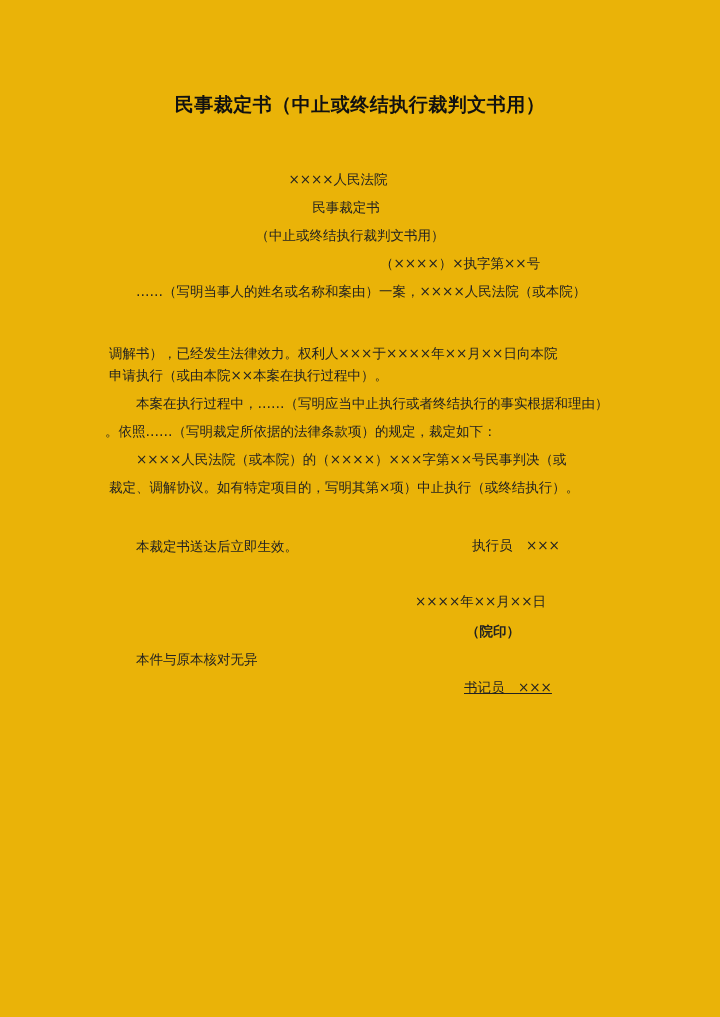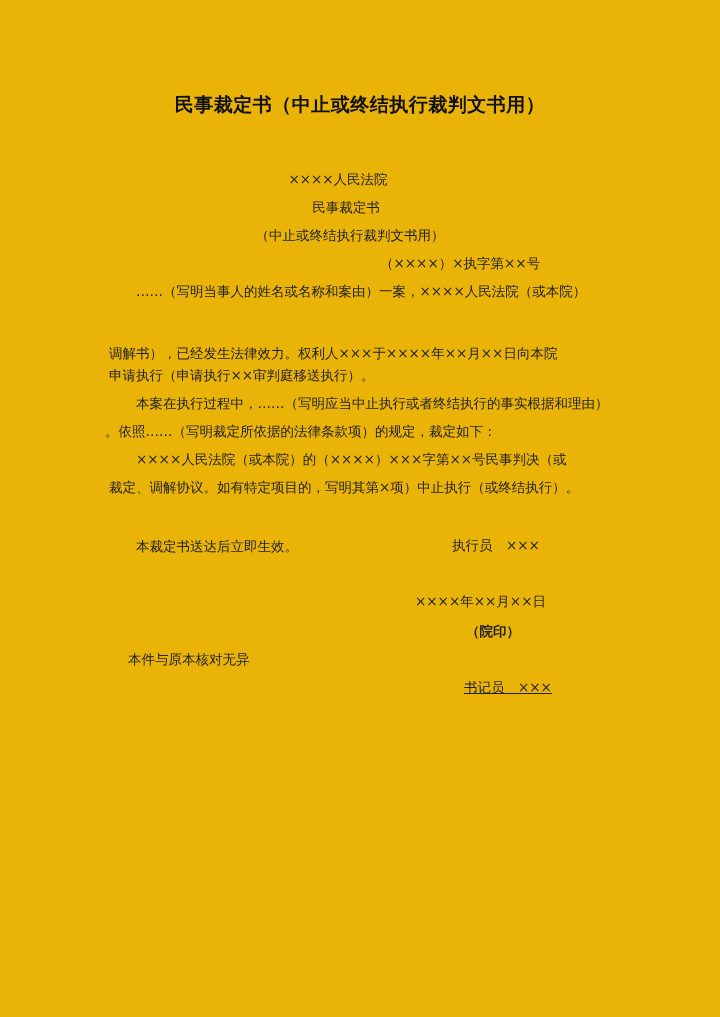--- a/index.html
+++ b/index.html
@@ -54,26 +54,26 @@
 
   <div class="title">民事裁定书（中止或终结执行裁判文书用）</div>
 
   <div class="line center" style="top:170px; left:-22px;">××××人民法院</div>
   <div class="line center" style="top:198px; left:-14px;">民事裁定书</div>
   <div class="line center" style="top:226px; left:-10px;">（中止或终结执行裁判文书用）</div>
   <div class="line" style="top:254px; left:380px;">（××××）×执字第××号</div>
 
   <div class="line" style="top:282px; left:136px;">……（写明当事人的姓名或名称和案由）一案，××××人民法院（或本院）</div>
   <div class="line" style="top:331px; left:109px;margin-top:13px;">调解书），已经发生法律效力。权利人×××于××××年××月××日向本院</div>
-  <div class="line" style="top:366px; left:109px;">申请执行（申请执行××审判庭移送执行）。</div>
+  <div class="line" style="top:366px; left:109px;">申请执行（或由本院××本案在执行过程中）。</div>
   <div class="line" style="top:394px; left:136px;">本案在执行过程中，……（写明应当中止执行或者终结执行的事实根据和理由）</div>
   <div class="line" style="top:422px; left:105px;">。依照……（写明裁定所依据的法律条款项）的规定，裁定如下：</div>
   <div class="line" style="top:450px; left:136px;">××××人民法院（或本院）的（××××）×××字第××号民事判决（或</div>
   <div class="line" style="top:478px; left:109px;">裁定、调解协议。如有特定项目的，写明其第×项）中止执行（或终结执行）。</div>
   <div class="line" style="top:537px; left:136px;">本裁定书送达后立即生效。</div>
 
-  <div class="line" style="top:536px; left:452px;text-align:right;">执行员　×××</div>
+  <div class="line" style="top:536px; left:472px;text-align:right;">执行员　×××</div>
   <div class="line" style="top:592px; left:415px;text-align:center;">××××年××月××日</div>
   <div class="line" style="top:622px; left:466px;font-weight:bold;">（院印）</div>
-  <div class="line" style="top:650px; left:128px;">本件与原本核对无异</div>
+  <div class="line" style="top:650px; left:136px;">本件与原本核对无异</div>
   <div class="line" style="top:678px; left:464px;text-decoration:underline;">书记员　×××</div>
 
 </div>
 
 </body></html>

